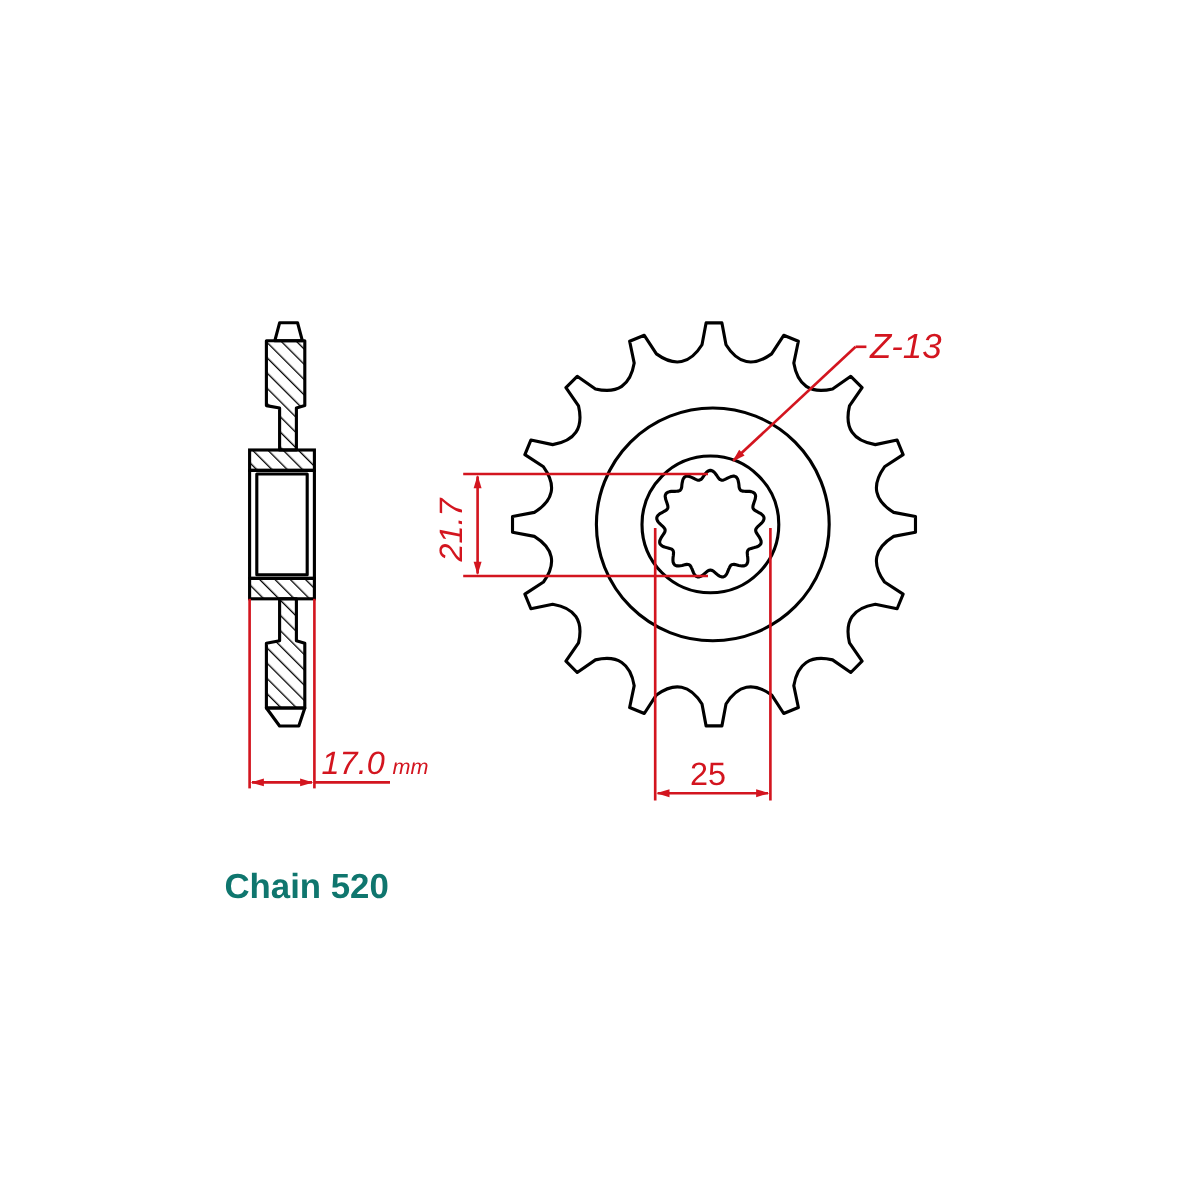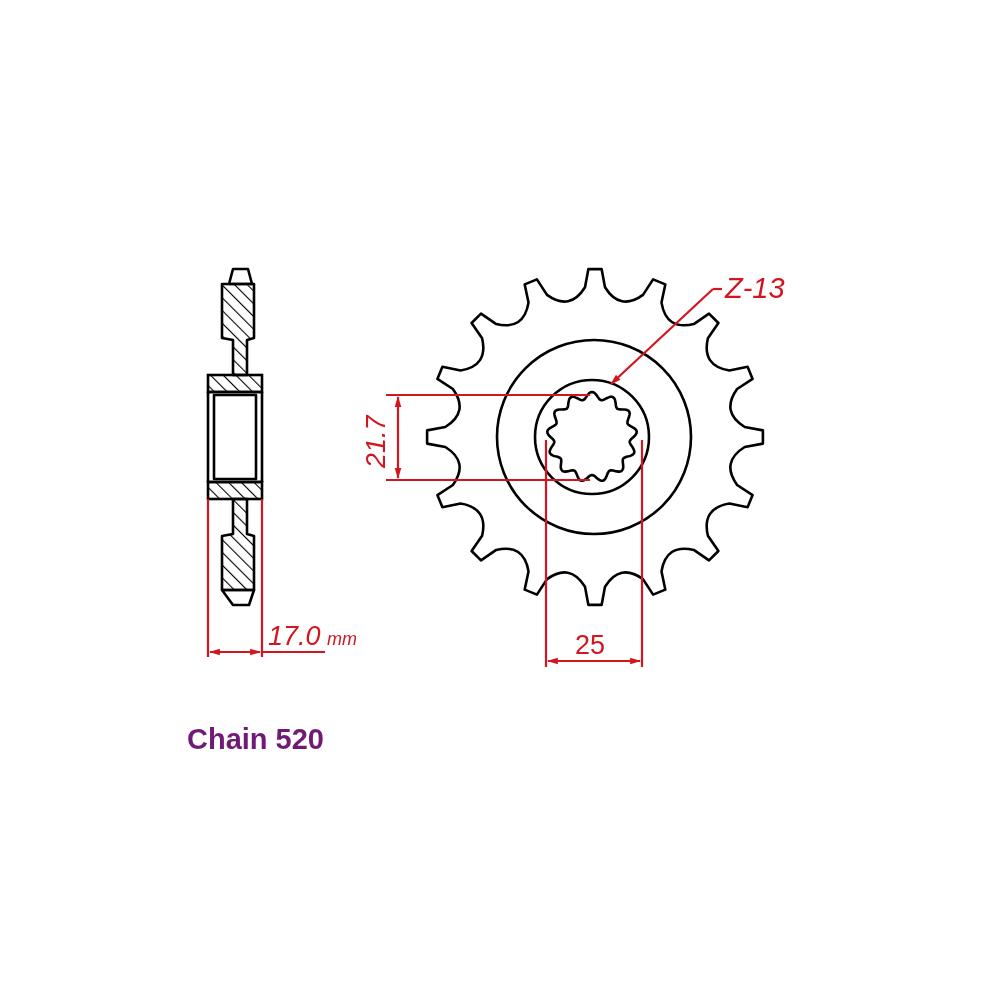--- a/index.html
+++ b/index.html
@@ -1,21 +1,21 @@
 <!DOCTYPE html>
 <html style="--dim: #d3151f;"><head>
 <meta charset="utf-8">
 <style>
   html, body { margin: 0; padding: 0; background: #ffffff; }
   body { width: 1000px; height: 1000px; position: relative; overflow: hidden; }
   #canvas { position: absolute; left: 0; top: 0; width: 1000px; height: 1000px; }
   .blk { fill: none; stroke: #000; stroke-width: 2.6; stroke-linejoin: round; }
   .red { fill: none; stroke: var(--dim, #d3151f); stroke-width: 2.2; }
   .dimtext { font-family: "Liberation Sans", sans-serif; font-style: italic; fill: var(--dim, #d3151f); }
-  .caption { position: absolute; left: 187px; top: 723px; font-family: "Liberation Sans", sans-serif; font-weight: bold; font-size: 29px; color: #701a75; letter-spacing: 0px; }
+  .caption { position: absolute; left: 187px; top: 723px; font-family: "Liberation Sans", sans-serif; font-weight: bold; font-size: 29px; color: #0f766e; letter-spacing: 0px; }
 </style>
 </head>
 <body>
 
 <svg id="canvas" viewBox="0 0 1000 1000" xmlns="http://www.w3.org/2000/svg">
   <defs>
     <pattern id="hatch" patternUnits="userSpaceOnUse" width="9" height="9" patternTransform="rotate(-45)">
       <line x1="0" y1="0" x2="0" y2="9" stroke="#000" stroke-width="2.2"></line>
     </pattern>
     <marker id="arrow" viewBox="0 0 10 10" refX="9" refY="5" markerWidth="7" markerHeight="5" orient="auto-start-reverse">

